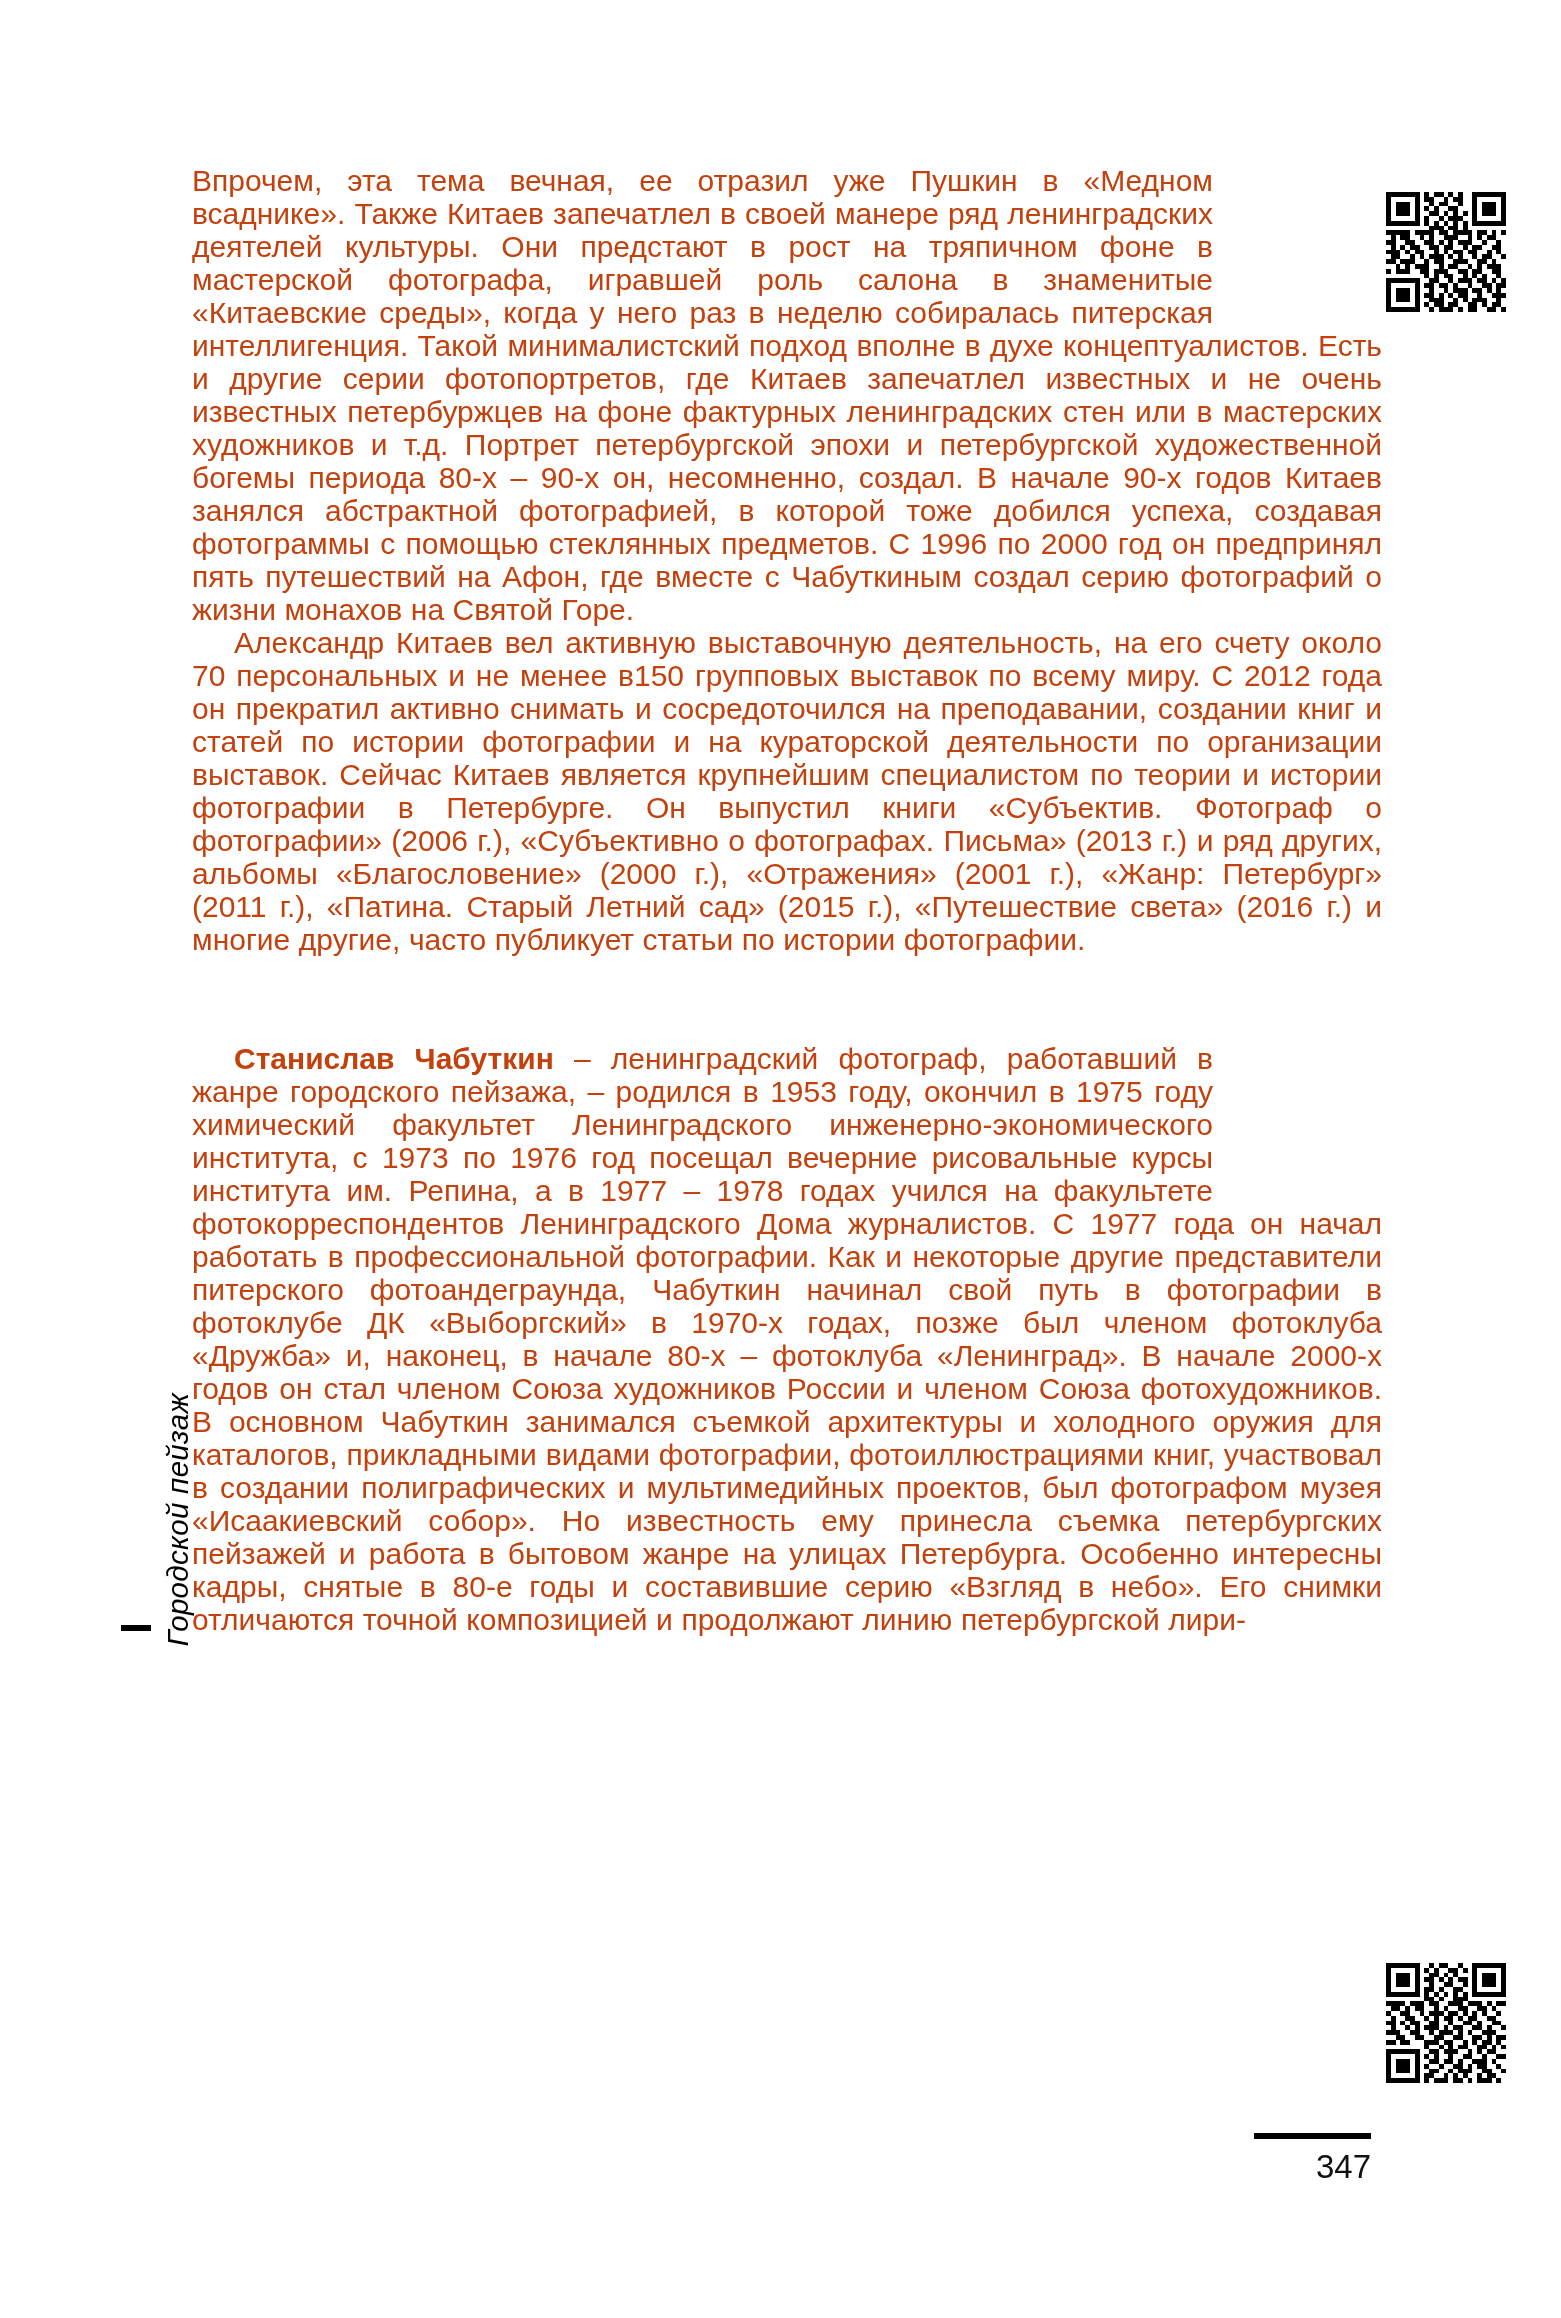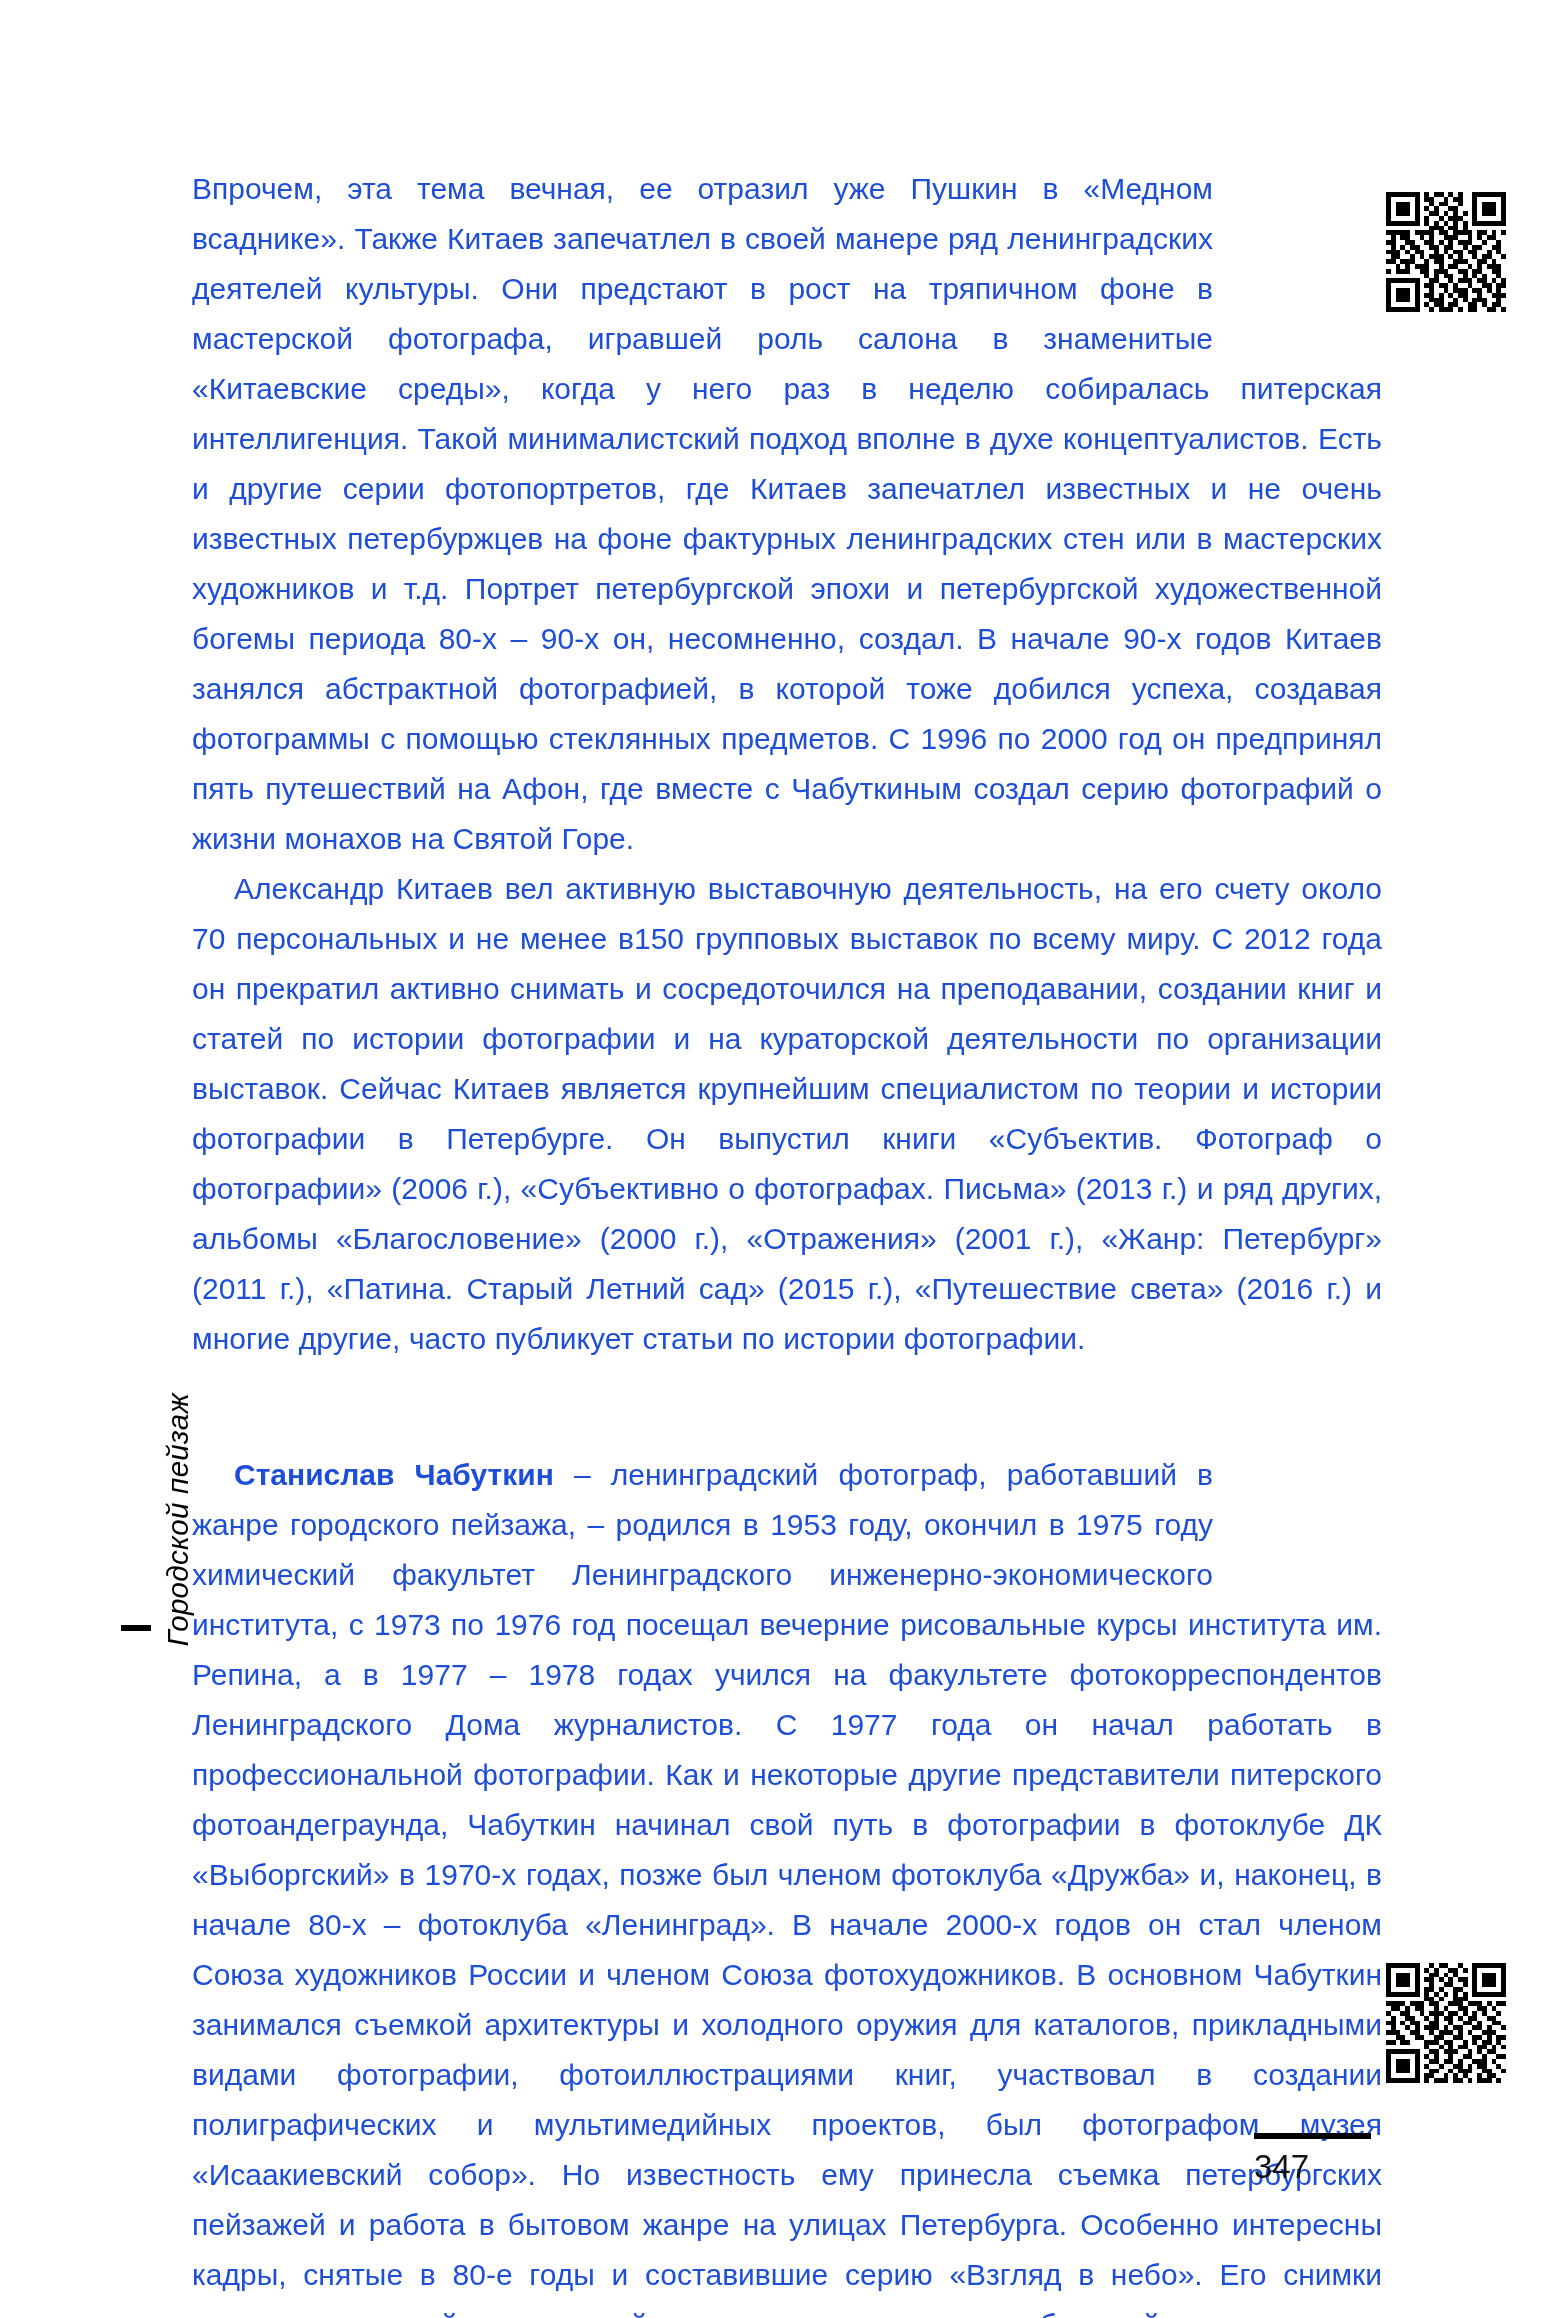--- a/index.html
+++ b/index.html
@@ -53,24 +53,24 @@
   
   .col {
     position: absolute;
     left: 192px;
     top: 164px;
     width: 1190px;
   }
   p.body {
     margin: 0;
     font-size: 30px;
-    line-height: 50px;
+    line-height: 33px;
     text-align: justify;
     text-justify: inter-word;
-    color: #1d4ed8;
+    color: #c2410c;
     font-stretch: condensed;
     word-spacing: 0.2px;
     -webkit-font-smoothing: none;
   }
   p.body.indent {
     text-indent: 42px;
   }
   p.gap-before {
     margin-top: 86px;
   }
@@ -110,21 +110,21 @@
     top: 2133px;
     width: 117px;
     height: 5.6px;
     background: #000;
   }
   .page-number {
     position: absolute;
     left: 1254px;
     top: 2148px;
     width: 117px;
-    text-align: left;
+    text-align: right;
     font-size: 33px;
     color: #111;
     font-family: "Liberation Sans", "DejaVu Sans", sans-serif;
   }
 </style>
 </head>
 <body>
 
 <div class="page">
 

